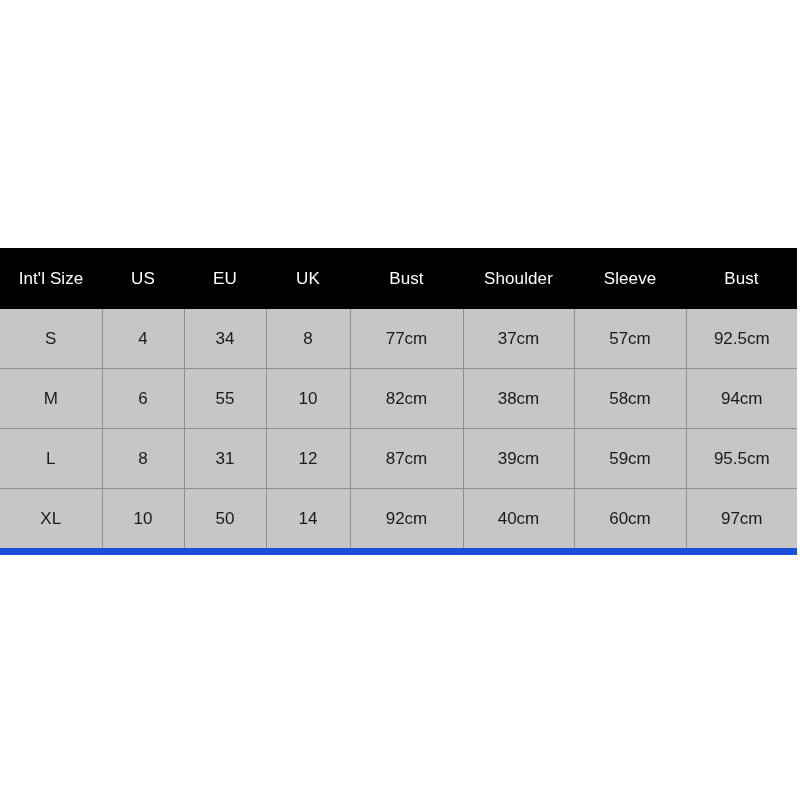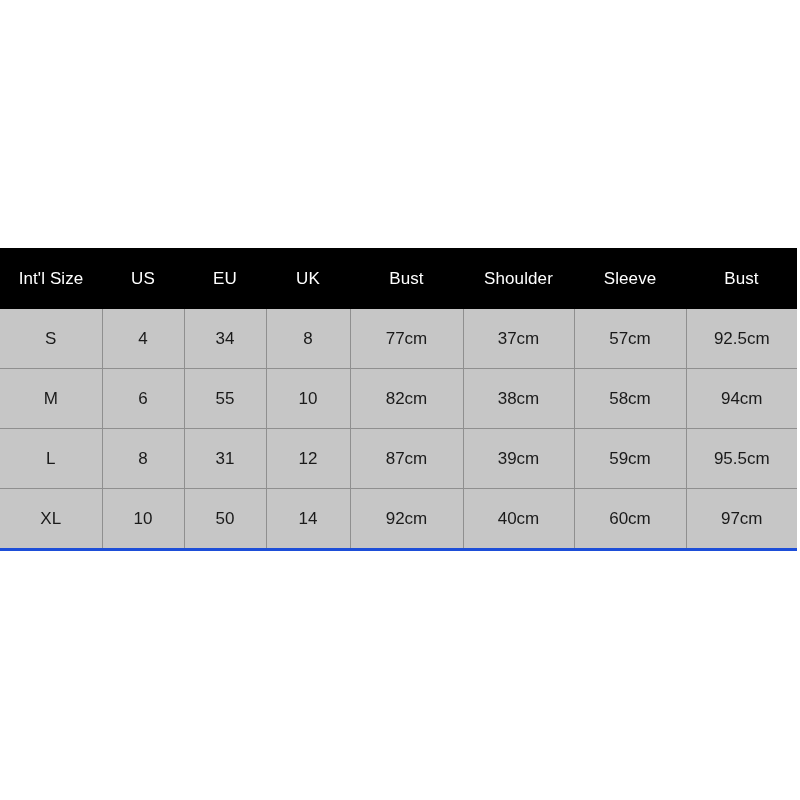--- a/index.html
+++ b/index.html
@@ -59,21 +59,21 @@
   
   #size-chart tbody td {
     background: #c6c6c6;
     color: #1a1a1a;
     font-size: 17px;
     border-right: 1px solid #8f8f8f;
     border-bottom: 1px solid #8f8f8f;
     height: 59px;
   }
   #size-chart tbody tr:last-child td {
-    border-bottom: 3px solid #1d4ed8;
+    border-bottom: 7px solid #1d4ed8;
   }
   #size-chart tbody td:last-child {
     border-right: none;
     margin-left: 32px;
   }
 
   
   .col-intl     { width: 102px; }
   .col-us       { width: 82px; }
   .col-eu       { width: 82px; }

